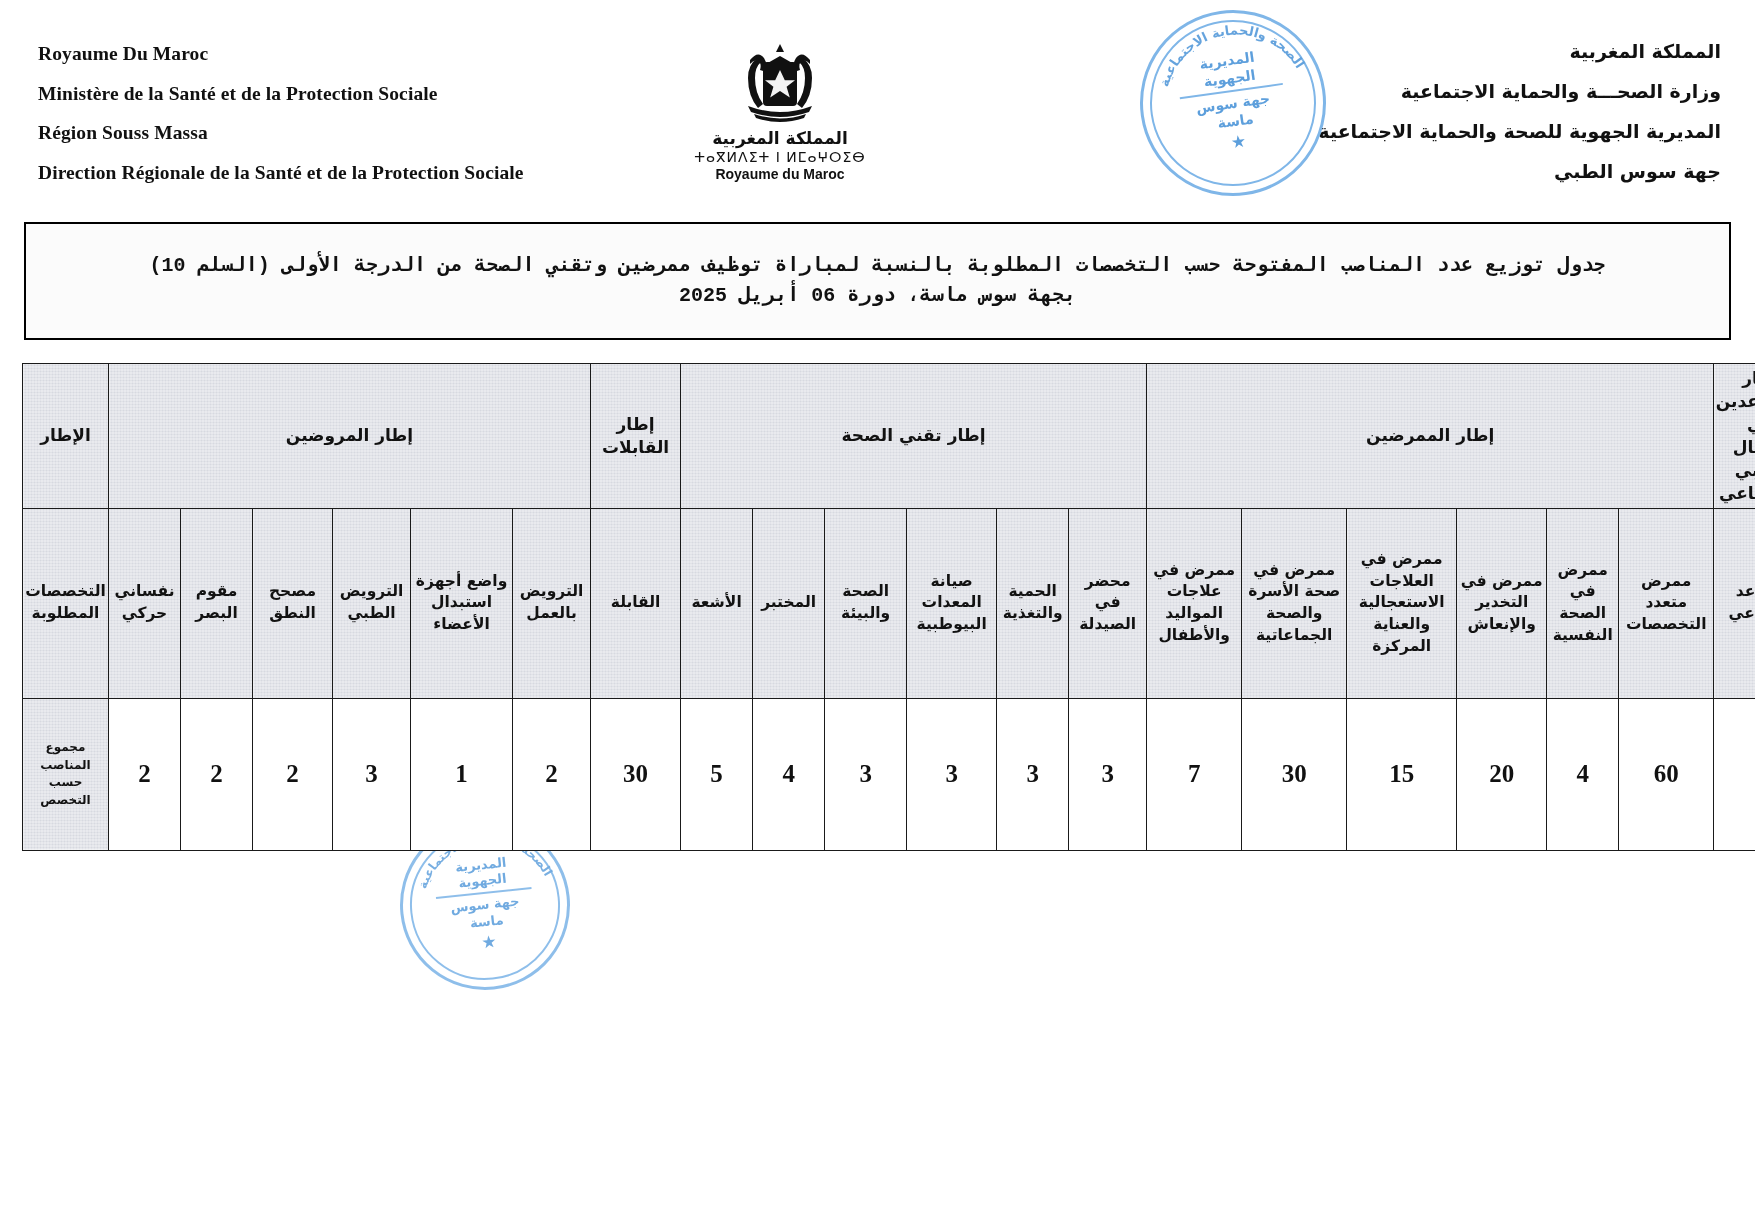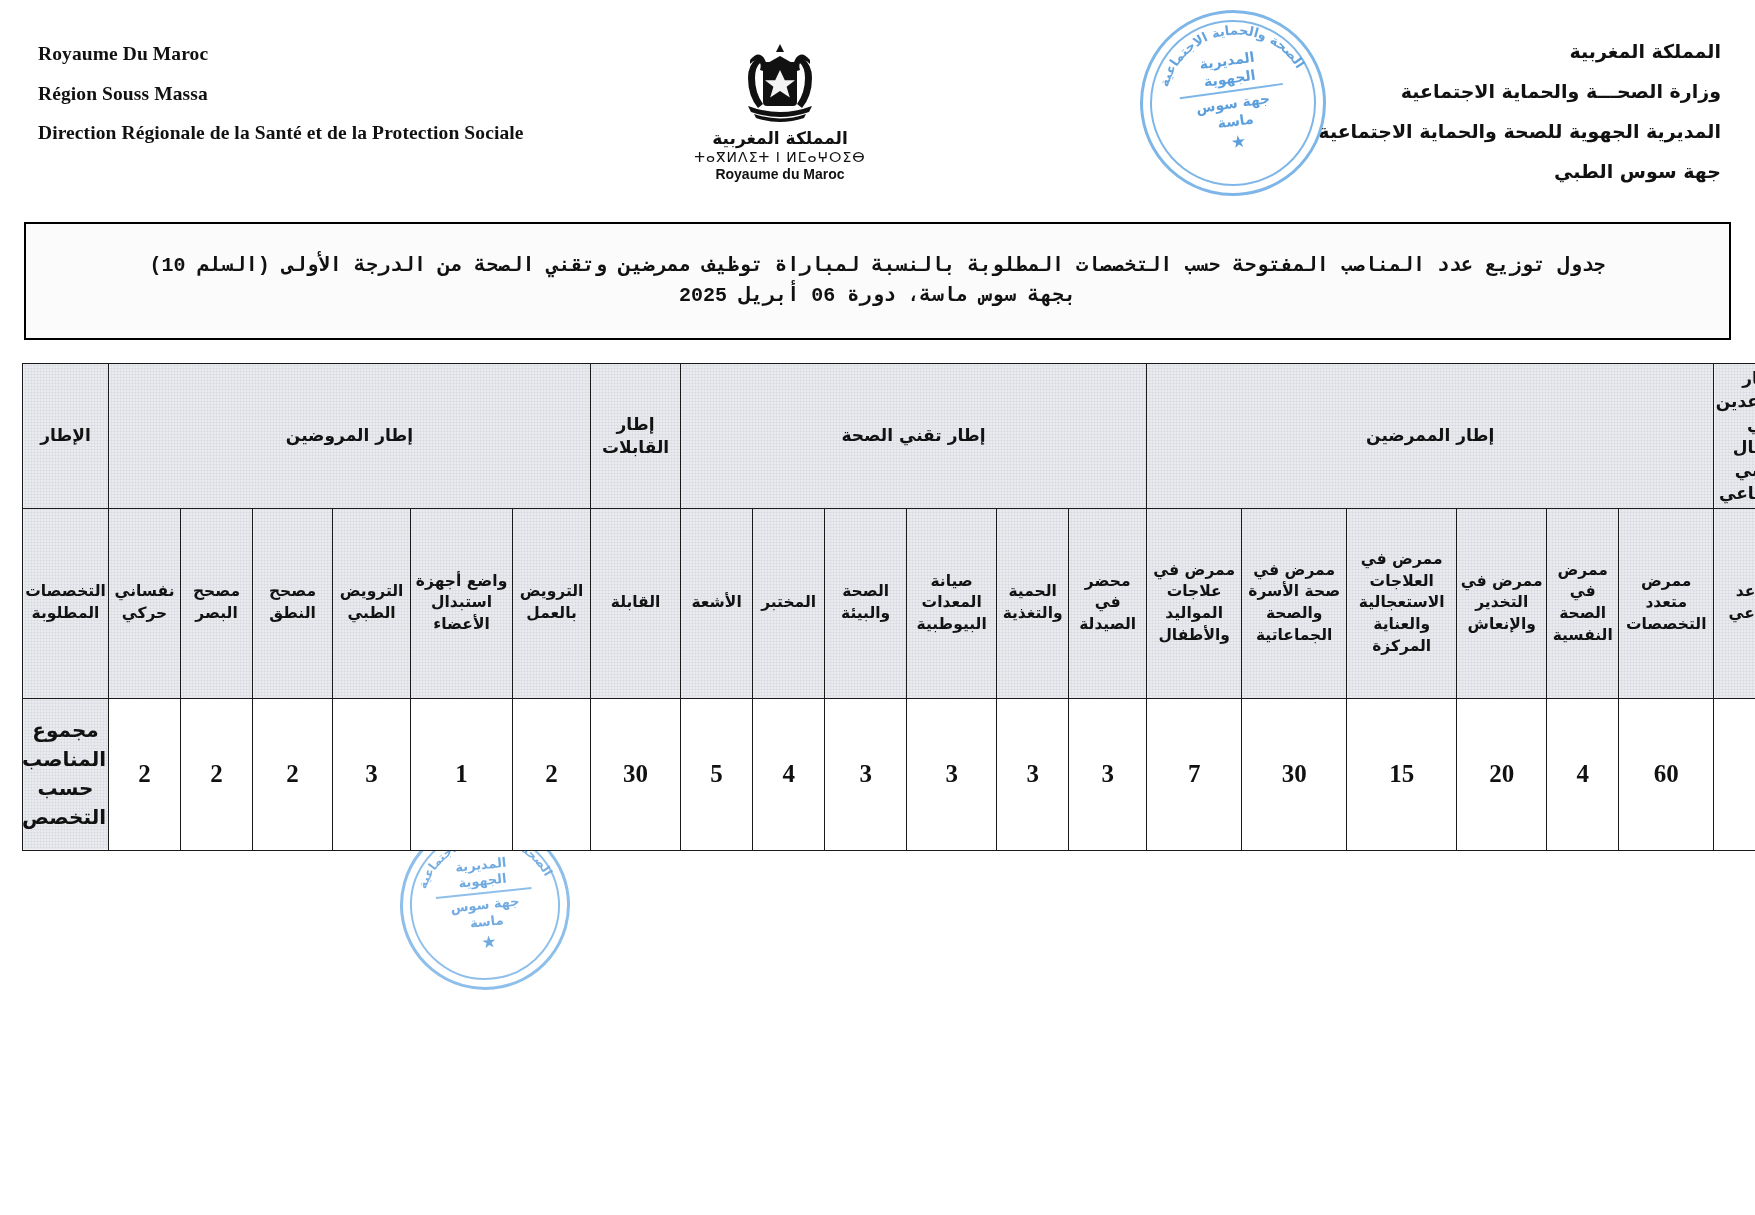--- a/index.html
+++ b/index.html
@@ -197,21 +197,21 @@
     height: 130px;
     line-height: 1.35;
   }
   td.spec-cell {
     font-size: 15.5px;
     height: 190px;
     line-height: 1.4;
     padding: 6px 3px;
   }
   td.rowhead {
-    font-size: 20px;
+    font-size: 12px;
     line-height: 1.45;
     background: #d7d9e0;
     background-image:
       repeating-linear-gradient(0deg, rgba(255,255,255,.55) 0 1px, rgba(0,0,0,0) 1px 3px),
       repeating-linear-gradient(90deg, rgba(255,255,255,.45) 0 1px, rgba(0,0,0,0) 1px 3px);
   }
   tbody td.num {
     font-family: "Liberation Serif", "DejaVu Serif", serif;
     font-size: 25px;
     font-weight: bold;
@@ -219,20 +219,21 @@
     background: #ffffff;
   }
 </style>
 </head>
 <body>
 
 <div class="doc-header">
 
   <div class="hdr-left">
     <div class="line">Royaume Du Maroc</div>
+    <div class="line">Ministère de la Santé et de la Protection Sociale</div>
     <div class="line">Région Souss Massa</div>
     <div class="line">Direction Régionale de la Santé et de la Protection Sociale</div>
   </div>
 
   <div class="emblem">
     <svg width="120" height="86" viewBox="0 0 120 86">
       <g fill="#111">
         <path d="M60 4 L64 12 L56 12 Z"></path>
         <path d="M30 20 q8 -10 14 -2 q4 6 2 14 l-6 -2 q2 -7 -2 -9 q-4 -2 -8 3 Z"></path>
         <path d="M90 20 q-8 -10 -14 -2 q-4 6 -2 14 l6 -2 q-2 -7 2 -9 q4 -2 8 3 Z"></path>
@@ -355,21 +356,21 @@
           <td class="spec-cell">الحمية والتغذية</td>
           <td class="spec-cell">صيانة المعدات البيوطبية</td>
           <td class="spec-cell">الصحة والبيئة</td>
           <td class="spec-cell">المختبر</td>
           <td class="spec-cell">الأشعة</td>
           <td class="spec-cell">القابلة</td>
           <td class="spec-cell">الترويض بالعمل</td>
           <td class="spec-cell">واضع أجهزة استبدال الأعضاء</td>
           <td class="spec-cell">الترويض الطبي</td>
           <td class="spec-cell">مصحح النطق</td>
-          <td class="spec-cell">مصحح البصر</td>
+          <td class="spec-cell">مقوم البصر</td>
           <td class="spec-cell">نفساني حركي</td>
           <td class="spec-cell">التخصصات المطلوبة</td>
         </tr>
     </thead>
     <tbody>
       <tr id="value-row">
           <td class="num">1</td>
           <td class="num">60</td>
           <td class="num">4</td>
           <td class="num">20</td>

